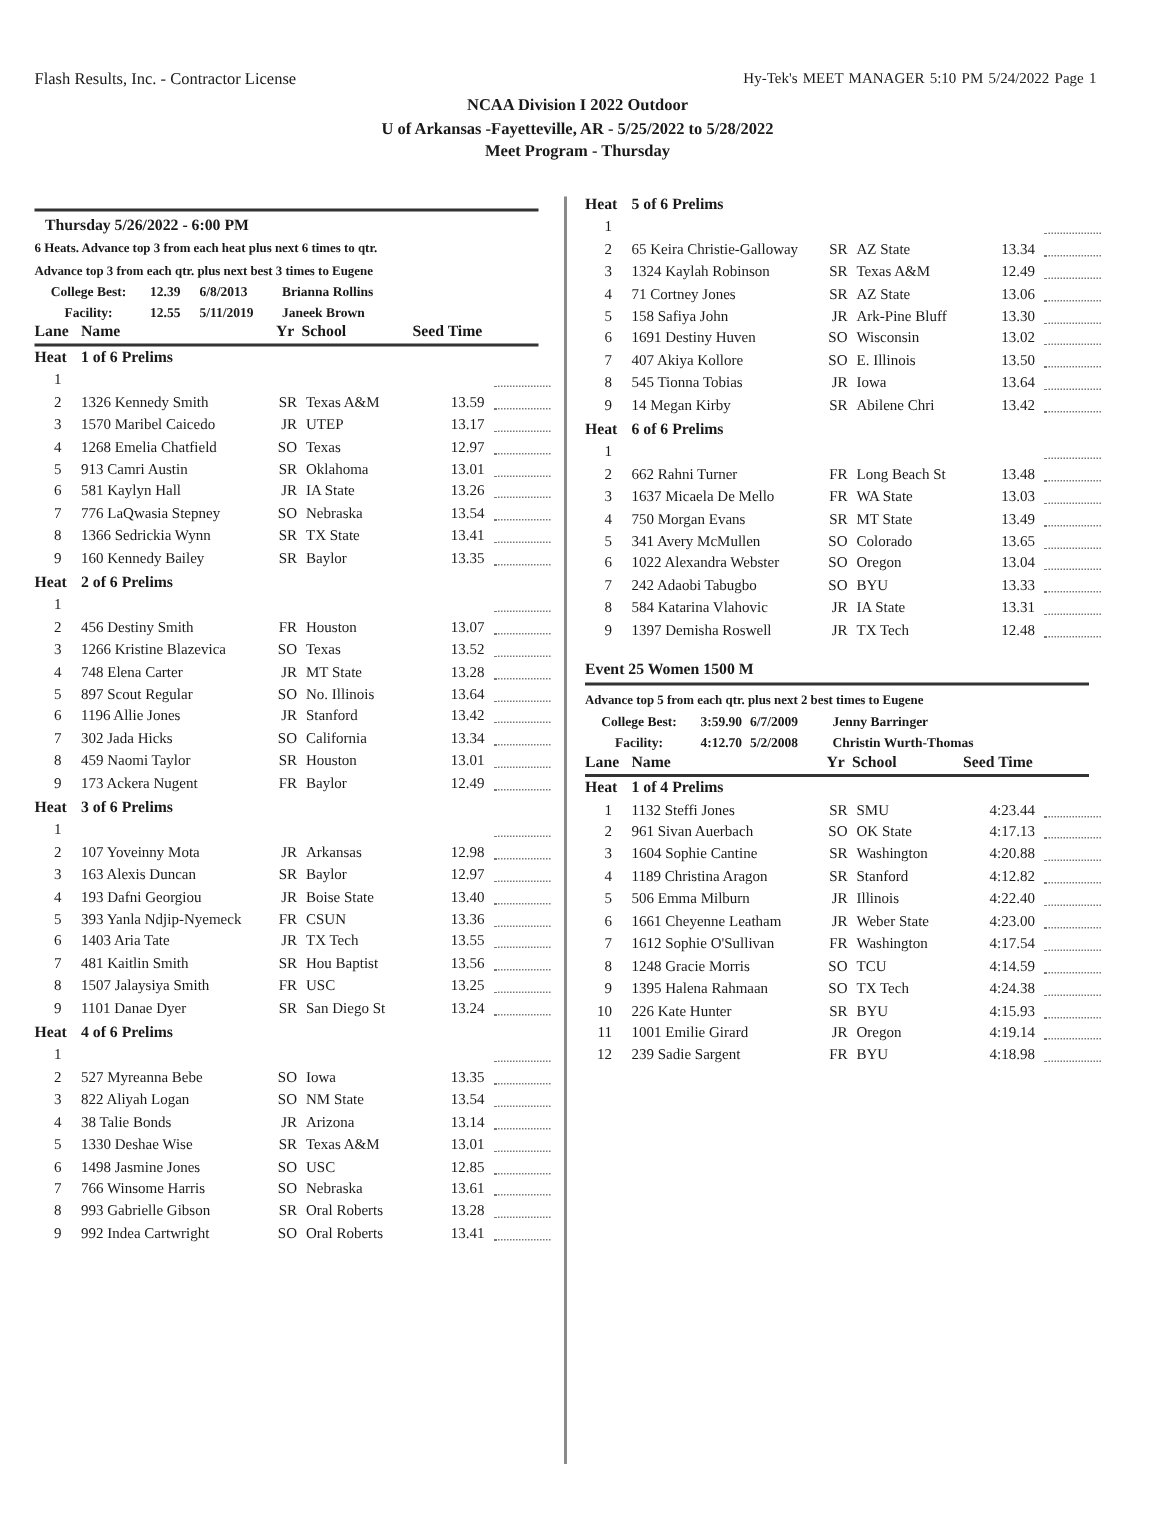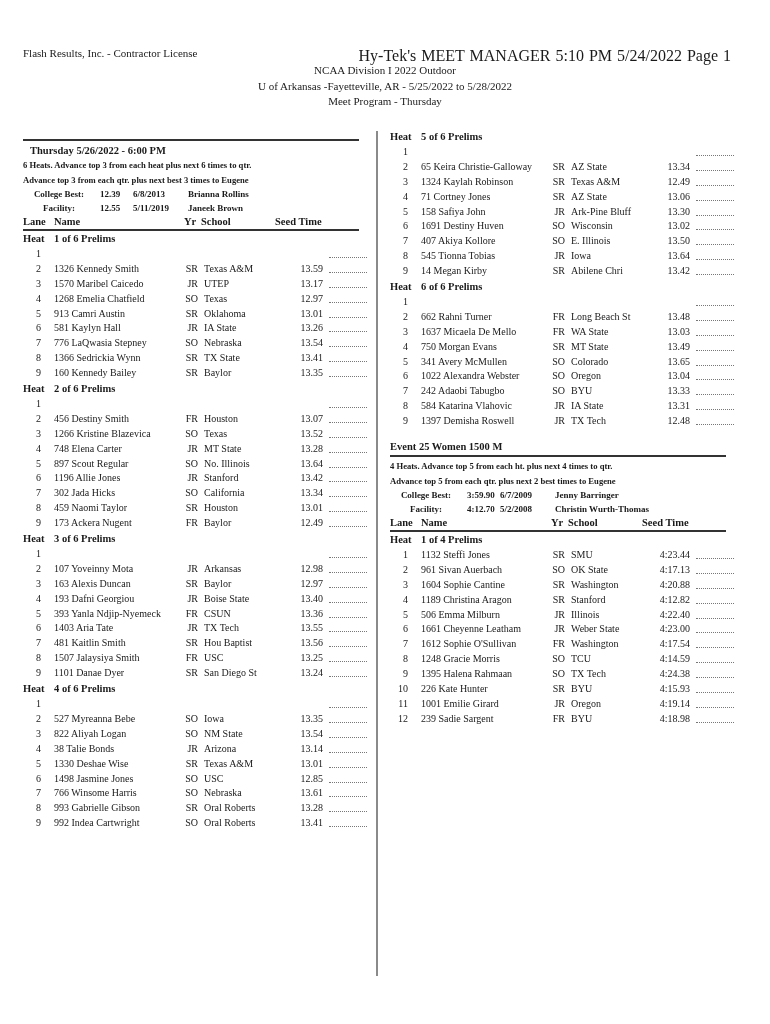--- a/index.html
+++ b/index.html
@@ -2,22 +2,22 @@
 <html><head>
 <meta charset="utf-8">
 <style>
   html, body { margin: 0; padding: 0; background: #ffffff; }
   body {
     width: 770px; height: 1024px; position: relative; overflow: hidden;
     font-family: "Liberation Serif", "DejaVu Serif", serif;
     color: #1a1a1a;
   }
   .hdr-left { position: absolute; left: 23px; top: 47px; font-size: 11px; }
-  .hdr-right { position: absolute; right: 39px; top: 47px; font-size: 16px; word-spacing: 1px; }
-  .title-block { position: absolute; left: 0; width: 770px; top: 63px; text-align: center; font-weight: normal; font-size: 11px; line-height: 15.5px; }
+  .hdr-right { position: absolute; right: 39px; top: 47px; font-size: 10px; word-spacing: 1px; }
+  .title-block { position: absolute; left: 0; width: 770px; top: 63px; text-align: center; font-weight: bold; font-size: 11px; line-height: 15.5px; }
   .divider { position: absolute; left: 376px; top: 131px; width: 2px; height: 845px; background: #8a8a8a; }
 
   .col { position: absolute; width: 350px; font-size: 10px; }
   .col.left { left: 23px; }
   .col.right { left: 390px; }
 
   .event-title { font-weight: bold; font-size: 10.5px; height: 15px; line-height: 15px; }
   .event-rule { border-top: 2px solid #333; margin: 1px 0 2px 0; width: 336px; }
   .event-time { font-weight: bold; font-size: 10.5px; padding-left: 7px; height: 15px; line-height: 15px; }
   .event-note { font-weight: bold; font-size: 8.6px; height: 14.5px; line-height: 14.5px; white-space: nowrap; }
@@ -546,21 +546,20 @@
         <span class="e-name">1397 Demisha Roswell</span>
         <span class="e-yr">JR</span>
         <span class="e-school">TX Tech</span>
         <span class="e-seed">12.48</span>
         <span class="e-line"></span>
       </div>
     </div>
   <div style="height:10px;"></div>
   <div class="event-title">Event  25   Women 1500 M</div>
   <div class="event-rule"></div>
-  <div class="event-note">4 Heats.  Advance top 5 from each ht. plus next 4 times to qtr.</div>
   <div class="event-note">Advance top 5 from each qtr. plus next 2 best times to Eugene</div>
   <div class="rec-row">
     <span class="rec-label">College Best:</span>
     <span class="rec-mark">3:59.90</span>
     <span class="rec-date">6/7/2009</span>
     <span class="rec-holder">Jenny Barringer</span>
   </div>
   <div class="rec-row">
     <span class="rec-label">Facility:</span>
     <span class="rec-mark">4:12.70</span>

